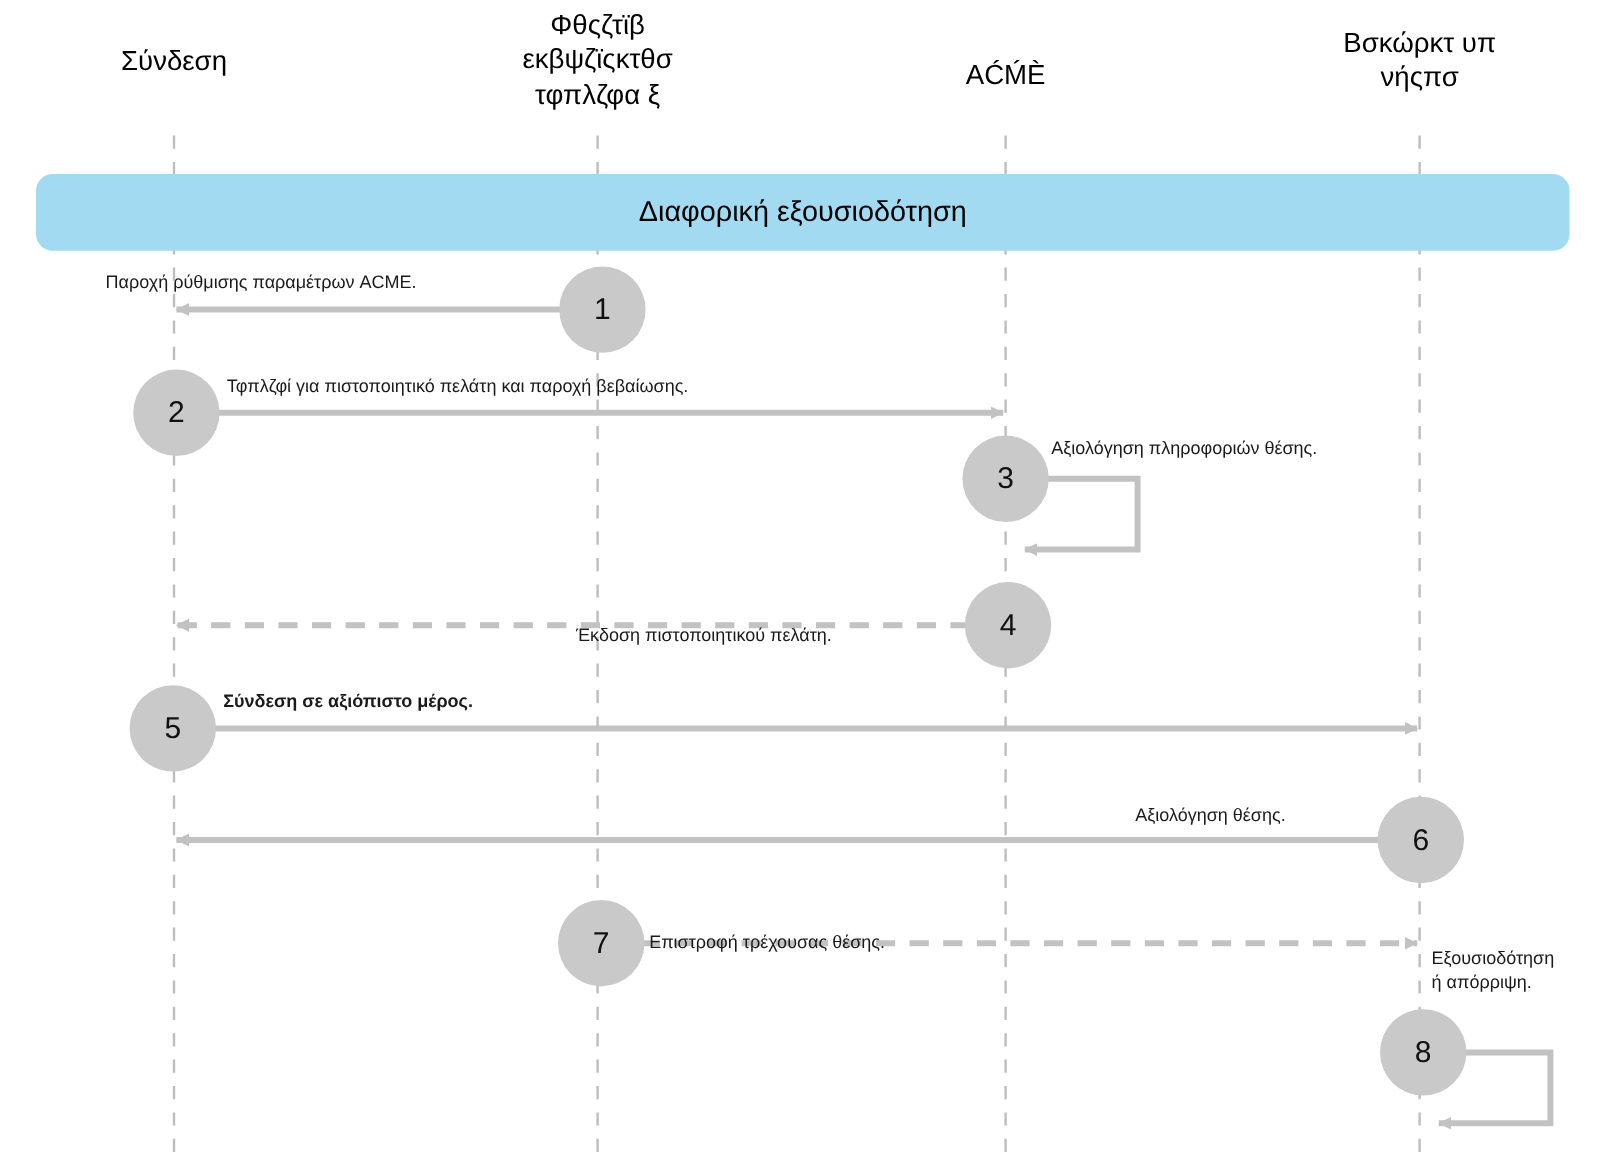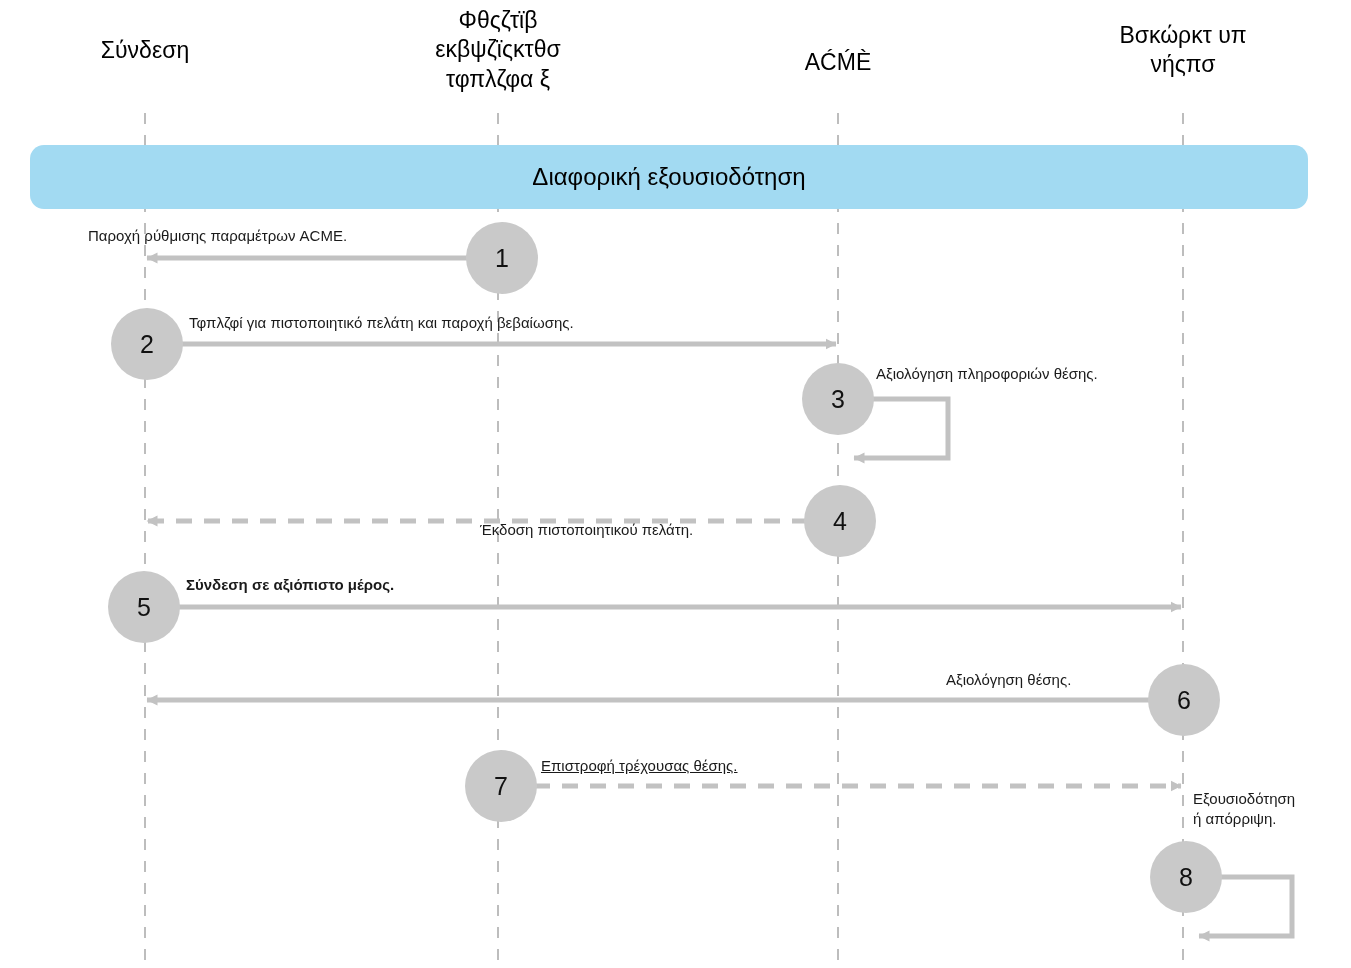--- a/index.html
+++ b/index.html
@@ -108,21 +108,21 @@
       <div class="lifeline-head" style="left: 1013px; top: 21px; width: 340px;"><span>Βσκώρκτ υπ
 νήςπσ</span></div>
     </div>
   <div id="message-labels">
       <div class="msg-label" style="left: 88px; top: 226px;"><span>Παροχή ρύθμισης παραμέτρων ACME.</span></div>
       <div class="msg-label" style="left: 189px; top: 313px;"><span>Τφπλζφί για πιστοποιητικό πελάτη και παροχή βεβαίωσης.</span></div>
       <div class="msg-label" style="left: 876px; top: 364px;"><span>Αξιολόγηση πληροφοριών θέσης.</span></div>
       <div class="msg-label" style="left: 480px; top: 489px; margin-top: 31px;"><span>Έκδοση πιστοποιητικού πελάτη.</span></div>
       <div class="msg-label" style="left: 186px; top: 575px; font-weight: bold;"><span>Σύνδεση σε αξιόπιστο μέρος.</span></div>
       <div class="msg-label" style="left: 946px; top: 670px;"><span>Αξιολόγηση θέσης.</span></div>
-      <div class="msg-label" style="left: 541px; top: 756px; text-decoration: underline;"><span>Επιστροφή τρέχουσας θέσης.</span></div>
+      <div class="msg-label" style="left: 541px; top: 776px;"><span>Επιστροφή τρέχουσας θέσης.</span></div>
       <div class="msg-label" style="left: 1193px; top: 789px;"><span>Εξουσιοδότηση
 ή απόρριψη.</span></div>
     </div>
   <div id="seq-badges">
       <div class="seq-badge" style="left: 466px; top: 222px; width: 72px; height: 72px; background: rgb(201, 201, 201);">
         <span>1</span>
       </div>
       <div class="seq-badge" style="left: 111px; top: 308px; width: 72px; height: 72px; background: rgb(201, 201, 201);">
         <span>2</span>
       </div>

